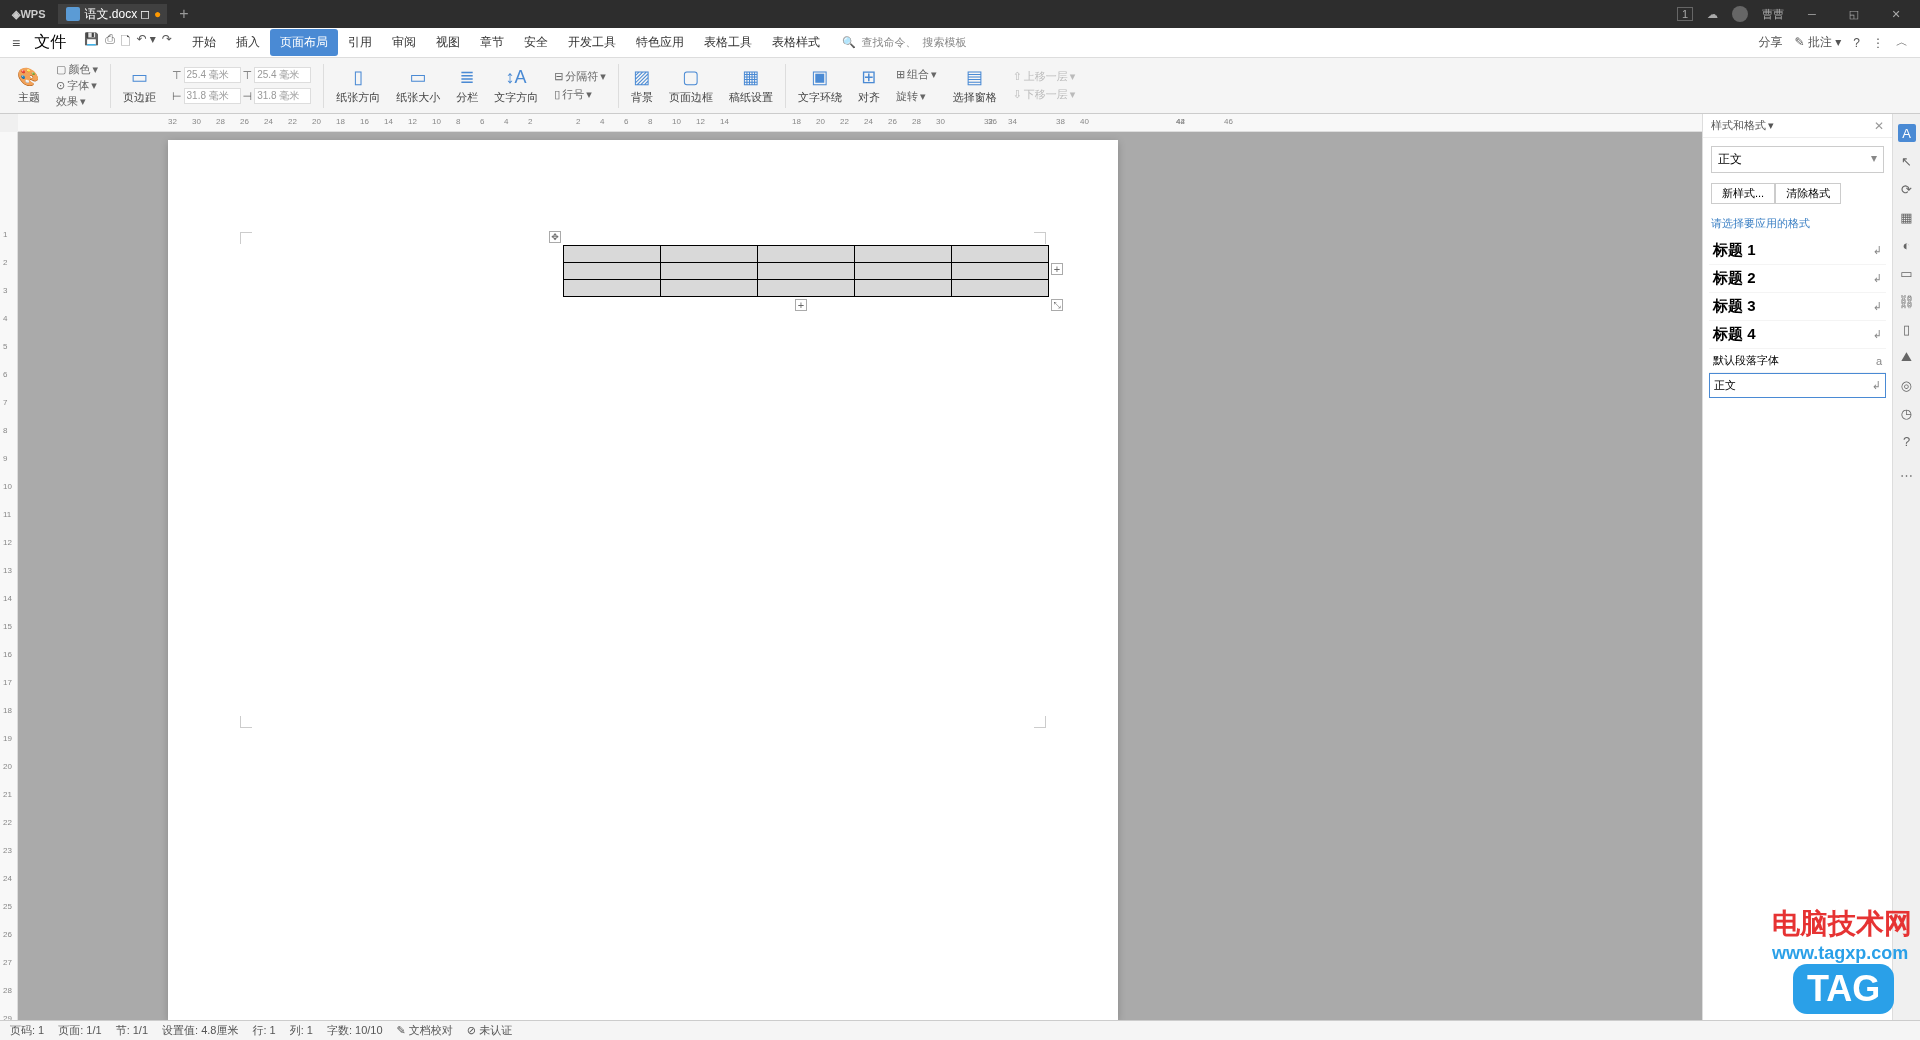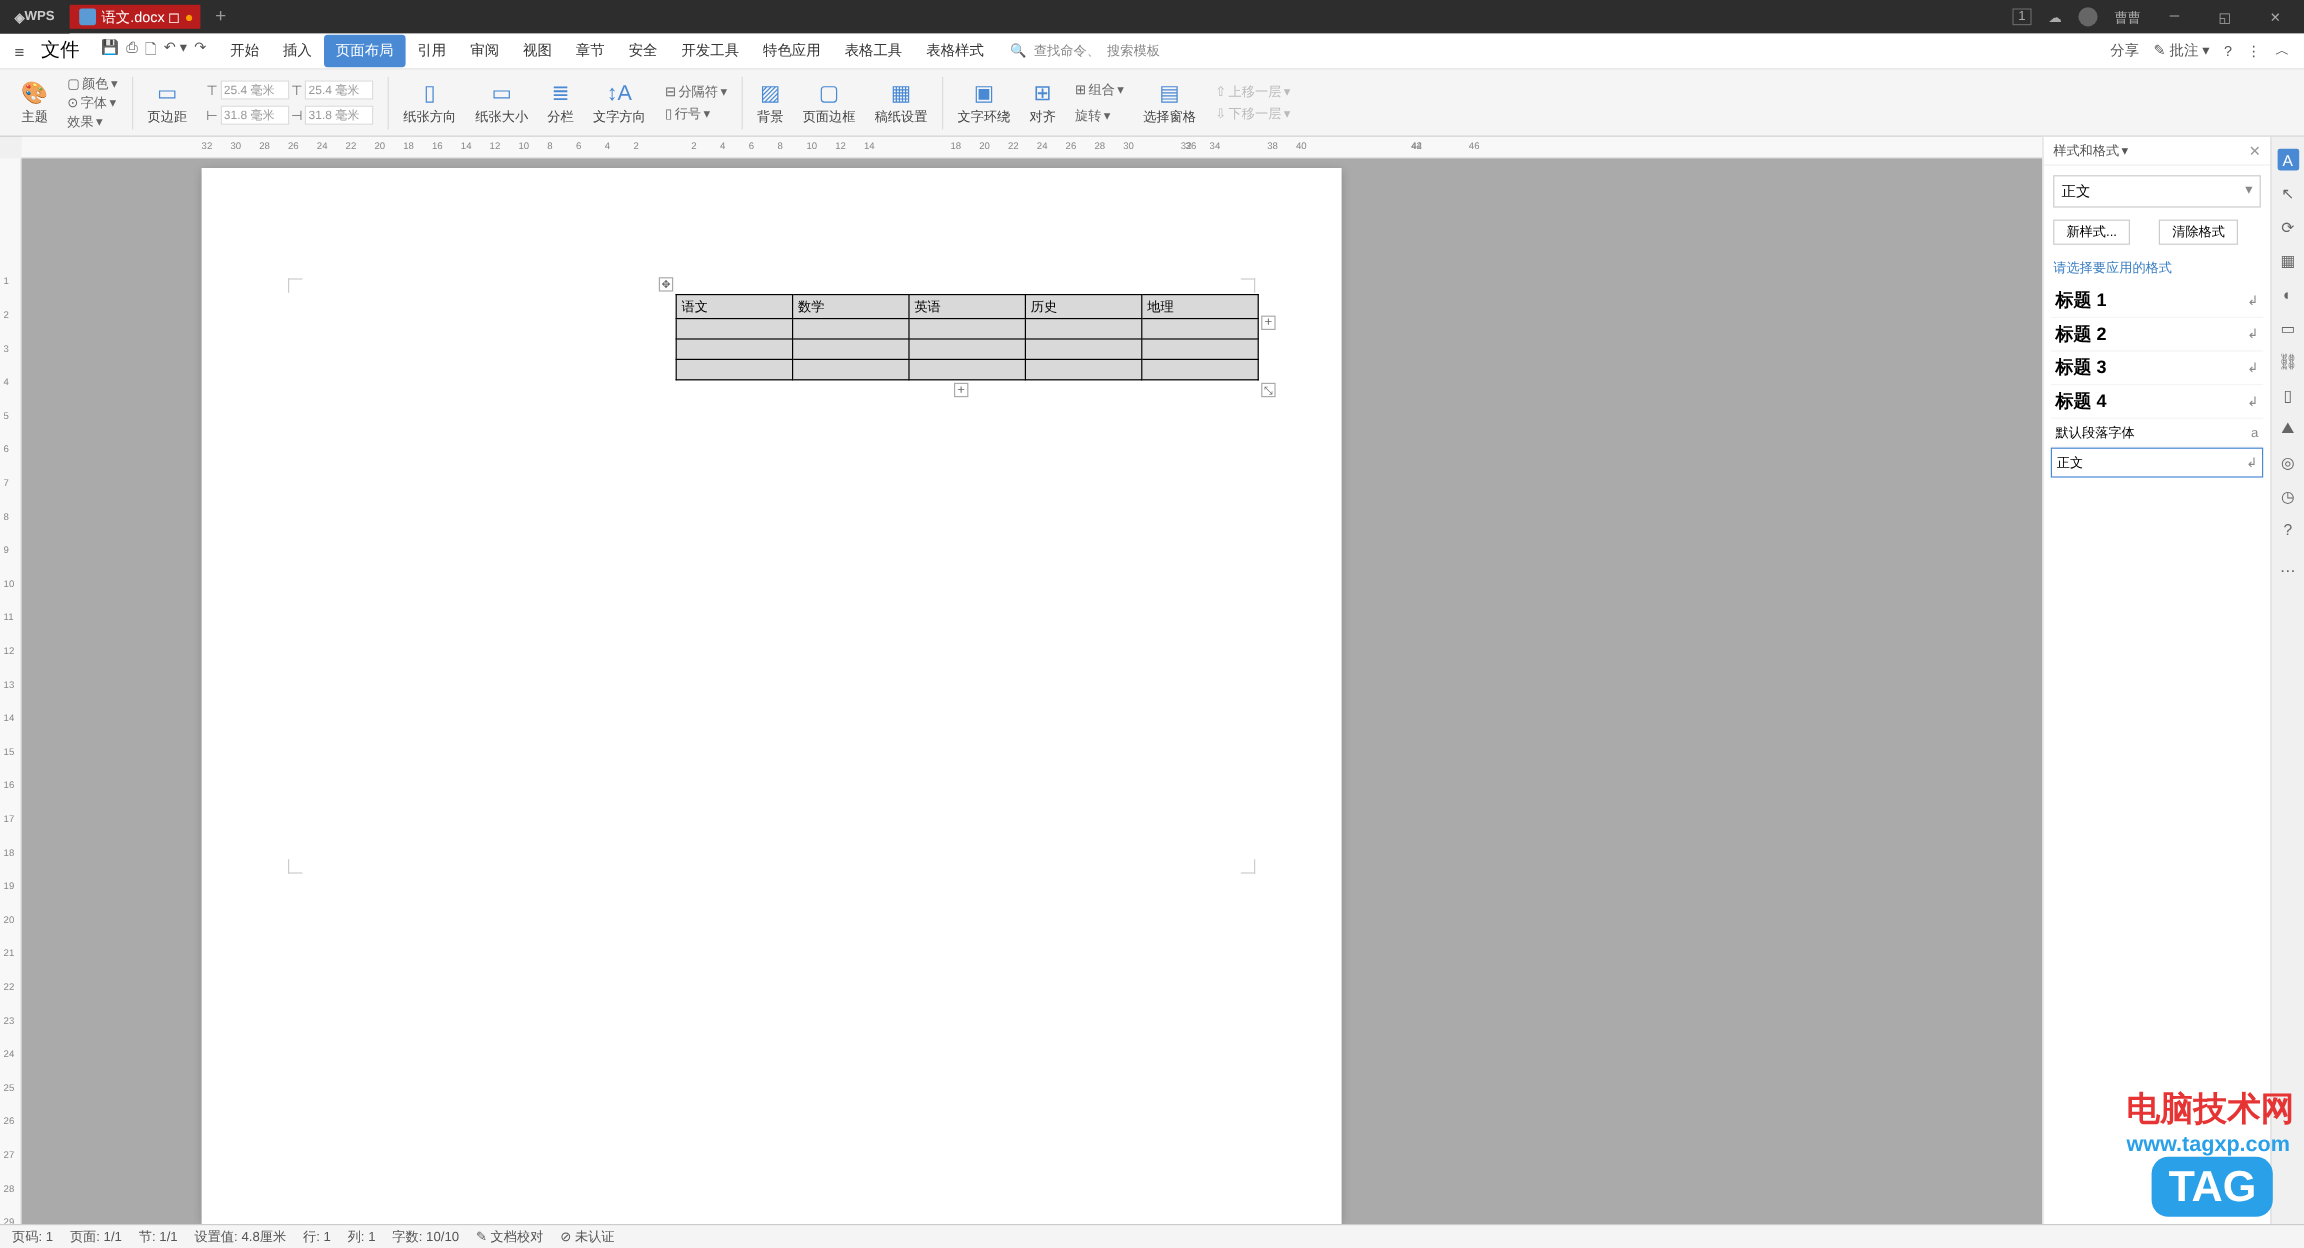--- a/index.html
+++ b/index.html
@@ -1,21 +1,21 @@
 <!DOCTYPE html>
 <html><head>
 <meta charset="utf-8">
 <style>
 * { margin: 0; padding: 0; box-sizing: border-box; font-family: "Microsoft YaHei", sans-serif; }
 body { background: #f0f0f0; overflow: hidden; width: 1920px; height: 1040px; font-size: 12px; }
 
 
 .titlebar { background: #2d2d2d; height: 28px; display: flex; align-items: center; color: #ccc; }
 .titlebar .wps-logo { background: #2d2d2d; padding: 0 12px; height: 28px; display: flex; align-items: center; font-size: 11px; font-weight: bold; }
-.titlebar .tab { background: #b91c1c; color: #fff; padding: 0 30px 0 8px; height: 20px; display: flex; align-items: center; position: relative; font-size: 12px; }
+.titlebar .tab { background: #404040; color: #fff; padding: 0 30px 0 8px; height: 20px; display: flex; align-items: center; position: relative; font-size: 12px; }
 .titlebar .tab .doc-icon { width: 14px; height: 14px; background: #5b9bd5; border-radius: 2px; margin-right: 5px; display: inline-block; }
 .titlebar .tab-actions { position: absolute; right: 6px; display: flex; gap: 4px; }
 .titlebar .plus-tab { padding: 0 12px; color: #999; font-size: 16px; }
 .titlebar .right-controls { margin-left: auto; display: flex; align-items: center; gap: 14px; padding-right: 10px; }
 .titlebar .right-controls span { color: #aaa; font-size: 11px; }
 .titlebar .avatar { width: 16px; height: 16px; background: #666; border-radius: 50%; display: inline-block; }
 .titlebar .win-btn { width: 28px; text-align: center; color: #aaa; }
 
 
 .menubar { background: #fff; height: 30px; display: flex; align-items: center; border-bottom: 1px solid #ddd; padding-left: 6px; }
@@ -61,21 +61,21 @@
 .table-handle-add-col { position: absolute; right: -14px; top: 18px; width: 12px; height: 12px; border: 1px solid #aaa; background: #fff; font-size: 11px; text-align: center; line-height: 10px; color: #666; }
 .table-handle-add-row { position: absolute; bottom: -14px; left: 232px; width: 12px; height: 12px; border: 1px solid #aaa; background: #fff; font-size: 11px; text-align: center; line-height: 10px; color: #666; }
 .table-handle-resize { position: absolute; right: -14px; bottom: -14px; width: 12px; height: 12px; border: 1px solid #aaa; background: #fff; font-size: 9px; text-align: center; line-height: 10px; color: #666; }
 
 
 .styles-panel { position: absolute; top: 114px; right: 28px; width: 190px; bottom: 20px; background: #fff; border-left: 1px solid #ddd; }
 .styles-panel .panel-header { height: 24px; display: flex; align-items: center; padding: 0 8px; font-size: 11px; color: #555; border-bottom: 1px solid #eee; }
 .styles-panel .panel-header .close-x { margin-left: auto; color: #999; font-size: 12px; }
 .styles-panel .current-style { margin: 8px; border: 1px solid #ccc; padding: 4px 6px; font-size: 12px; display: flex; }
 .styles-panel .current-style .dd { margin-left: auto; color: #888; }
-.styles-panel .style-buttons { display: flex; gap: 24px; padding: 2px 8px 8px 8px; }
+.styles-panel .style-buttons { display: flex; gap: 0; padding: 2px 8px 8px 8px; }
 .styles-panel .style-buttons button { font-size: 11px; padding: 2px 10px; border: 1px solid #ccc; background: #fff; }
 .styles-panel .instruction { color: #3a7fc4; font-size: 11px; padding: 4px 8px 6px 8px; }
 .styles-panel .style-list { padding: 0 6px; }
 .styles-panel .style-item { display: flex; align-items: center; padding: 4px; border-bottom: 1px solid #f4f4f4; }
 .styles-panel .style-item .style-name { font-size: 15px; font-weight: bold; }
 .styles-panel .style-item.small .style-name { font-size: 11px; font-weight: normal; }
 .styles-panel .style-item .ret { margin-left: auto; font-size: 11px; color: #888; }
 .styles-panel .style-item.selected { border: 1px solid #4a8ad4; }
 
 
@@ -340,27 +340,20 @@
 <div class="doc-viewport">
   <div class="paper">
     <div class="page-margin-tl"></div>
     <div class="page-margin-tr"></div>
     <div class="page-margin-bl"></div>
     <div class="page-margin-br"></div>
     <div class="doc-table-wrap">
       <div class="table-handle-move">✥</div>
       <table class="doc-table">
         <tbody>
-            <tr>
-          <td>语文</td>
-          <td>数学</td>
-          <td>英语</td>
-          <td>历史</td>
-          <td>地理</td>
-        </tr>
         <tr>
               <td></td>
               <td></td>
               <td></td>
               <td></td>
               <td></td>
             </tr>
         <tr>
               <td></td>
               <td></td>

